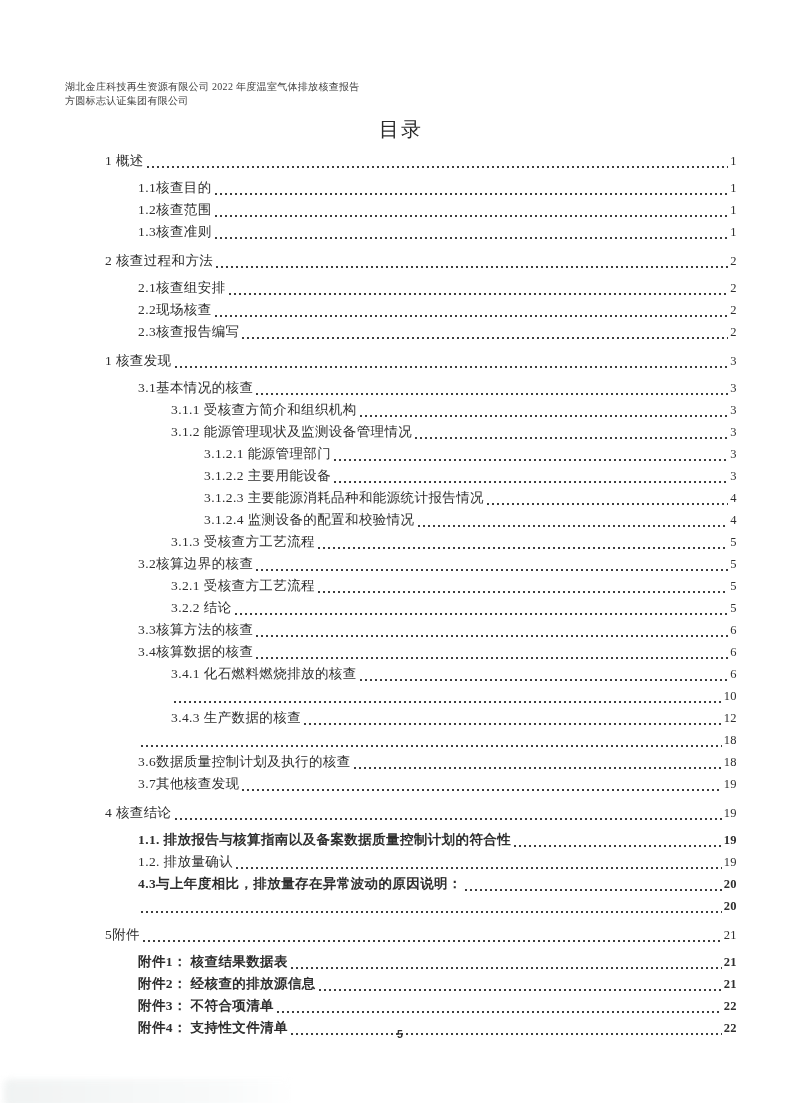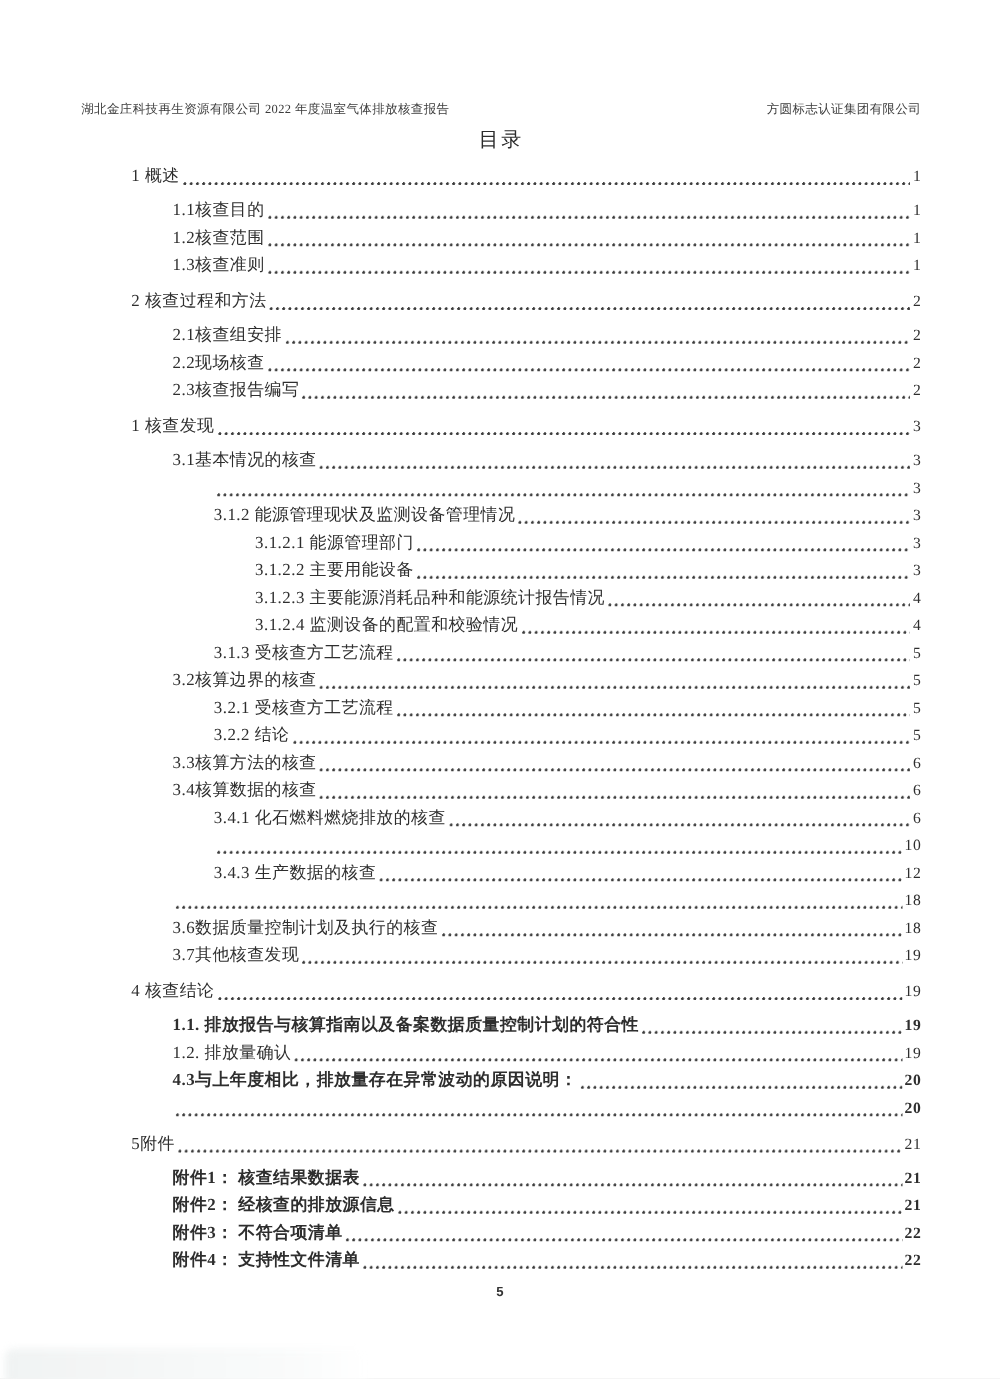--- a/index.html
+++ b/index.html
@@ -15,25 +15,26 @@
     box-sizing: border-box;
     padding: 80px 63px 0 65px;
   }
   .doc-header {
     display: flex;
     justify-content: space-between;
     align-items: baseline;
     font-size: 10px;
     color: #3c3c3c;
     letter-spacing: 0.3px;
+    flex-direction: column;
   }
   .toc-title {
     margin: 8px 0 4px 0;
     text-align: center;
-    font-size: 16px;
+    font-size: 20px;
     font-weight: normal;
     letter-spacing: 2px;
     color: #2b2b2b;
   }
   .toc { display: block; }
   .toc-row {
     display: flex;
     align-items: baseline;
     line-height: 22px;
     font-size: 13.5px;
@@ -138,20 +139,21 @@
         <span class="toc-label">1 核查发现</span>
         <span class="toc-dots"></span>
         <span class="toc-page">3</span>
       </div>
       <div class="toc-row level-2">
         <span class="toc-label">3.1基本情况的核查</span>
         <span class="toc-dots"></span>
         <span class="toc-page">3</span>
       </div>
       <div class="toc-row level-3">
+        <span class="toc-label">3.1.1 受核查方简介和组织机构</span>
         <span class="toc-dots"></span>
         <span class="toc-page">3</span>
       </div>
       <div class="toc-row level-3">
         <span class="toc-label">3.1.2 能源管理现状及监测设备管理情况</span>
         <span class="toc-dots"></span>
         <span class="toc-page">3</span>
       </div>
       <div class="toc-row level-4">
         <span class="toc-label">3.1.2.1 能源管理部门</span>

